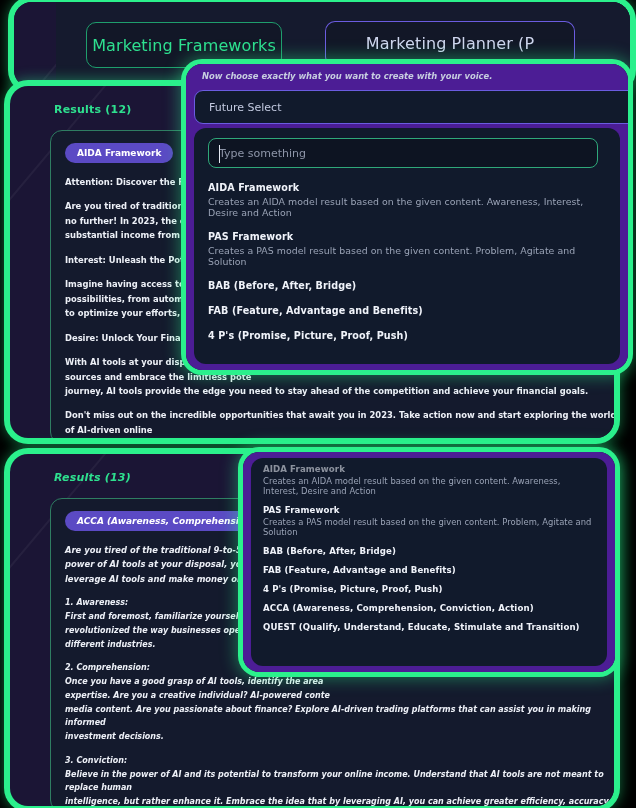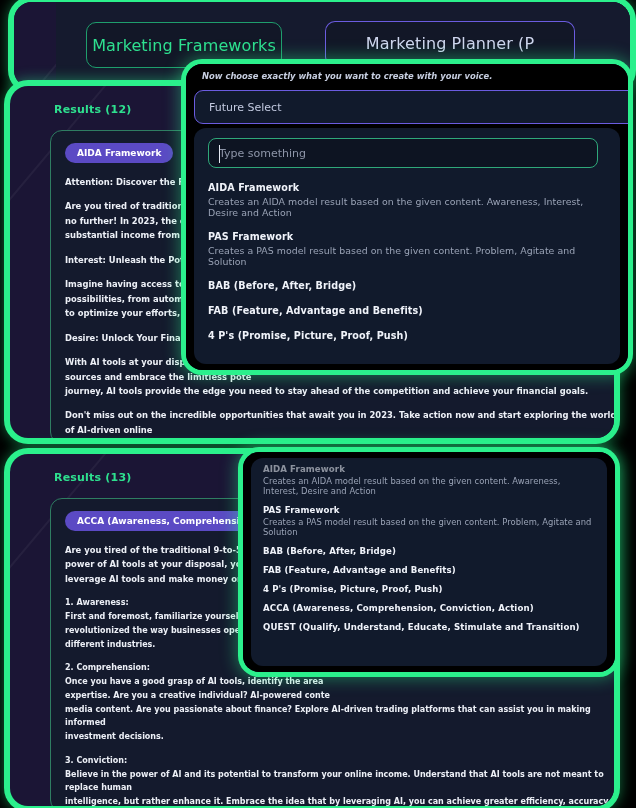--- a/index.html
+++ b/index.html
@@ -58,21 +58,21 @@
   #tab2 { left: 296px; top: 19px; width: 250px; }
   #tab3 { left: 72px; top: 82px; width: 120px; }
   #tab4 { left: 212px; top: 82px; width: 120px; }
   #tab5 { left: 352px; top: 82px; width: 120px; }
 
   
   #res12 { left: 10px; top: 86px; width: 604px; height: 352px; }
   #res12 .body { position: absolute; inset: 0; border-radius: 18px; overflow: hidden; }
 
   #res13 { left: 10px; top: 454px; width: 604px; height: 352px; }
-  #res13 .body { position: absolute; inset: 0; border-radius: 18px; overflow: hidden; }
+  #res13 .body { position: absolute; inset: 0; border-radius: 18px; overflow: hidden; font-style: italic; }
 
   .res-title {
     position: absolute; left: 44px; top: 17px;
     font-size: 11px; font-weight: bold; color: #2ee08f;
     letter-spacing: .2px;
   }
   .res-inner {
     position: absolute; left: 40px; right: -20px; top: 44px; bottom: -6px;
     background: #141a2d;
     border: 1.5px solid #2f7d62;
@@ -98,21 +98,21 @@
   
   .dd {
     position: absolute;
     border-radius: 16px;
     background: #111a2c;
     box-shadow: 0 0 0 5px #2bf08c, 0 0 16px 7px rgba(43,240,140,.40);
   }
   #dd1 { left: 186px; top: 64px; width: 442px; height: 306px; }
   #dd2 { left: 243px; top: 452px; width: 372px; height: 220px; }
 
-  .dd-inner { position: absolute; inset: 0; border-radius: 16px; overflow: hidden; background: #000000; }
+  .dd-inner { position: absolute; inset: 0; border-radius: 16px; overflow: hidden; background: #4c1d95; }
 
   .dd-hint {
     position: absolute; left: 16px; top: 7px;
     font-size: 8.4px; font-style: italic; font-weight: bold;
     color: #c7cee0; white-space: nowrap;
   }
   .select-box {
     position: absolute; left: 8px; top: 26px; right: -46px;
     height: 34px;
     border: 1px solid #6b5ce0;

